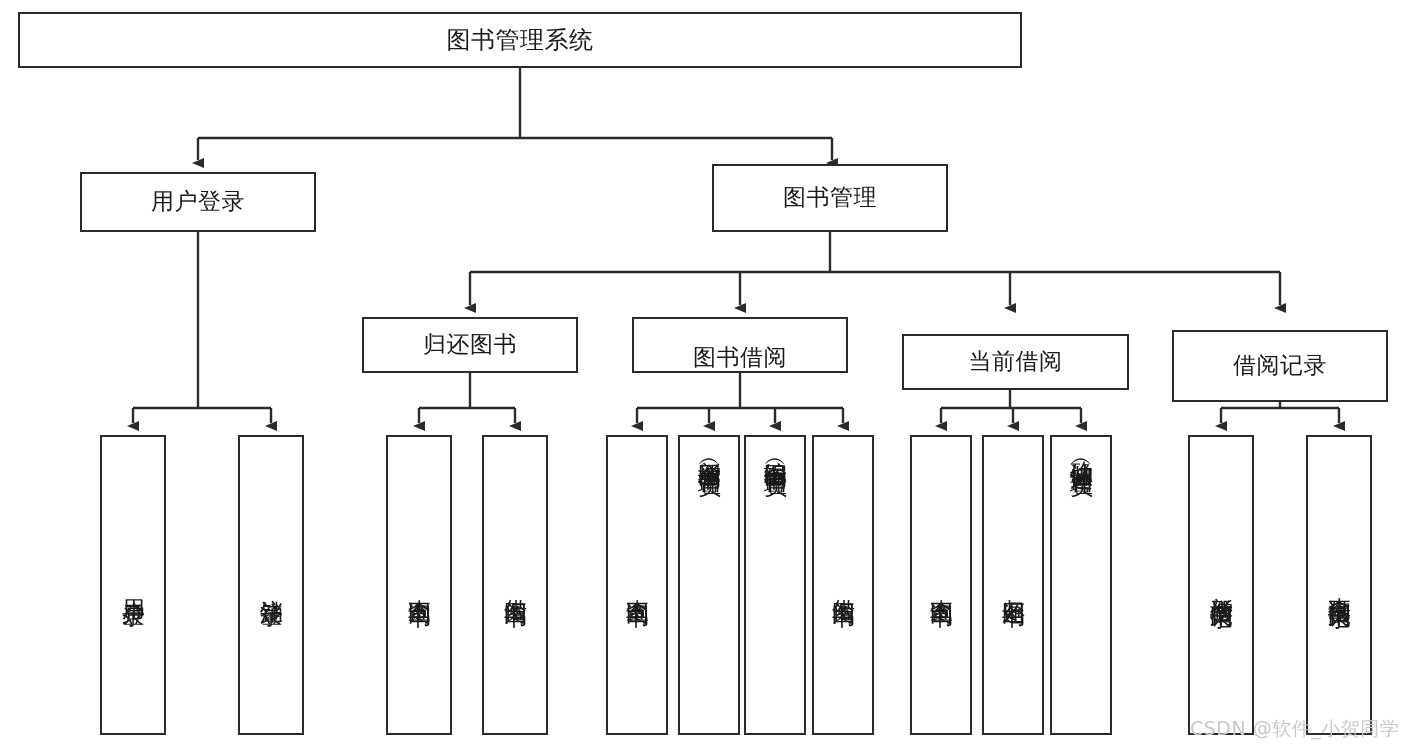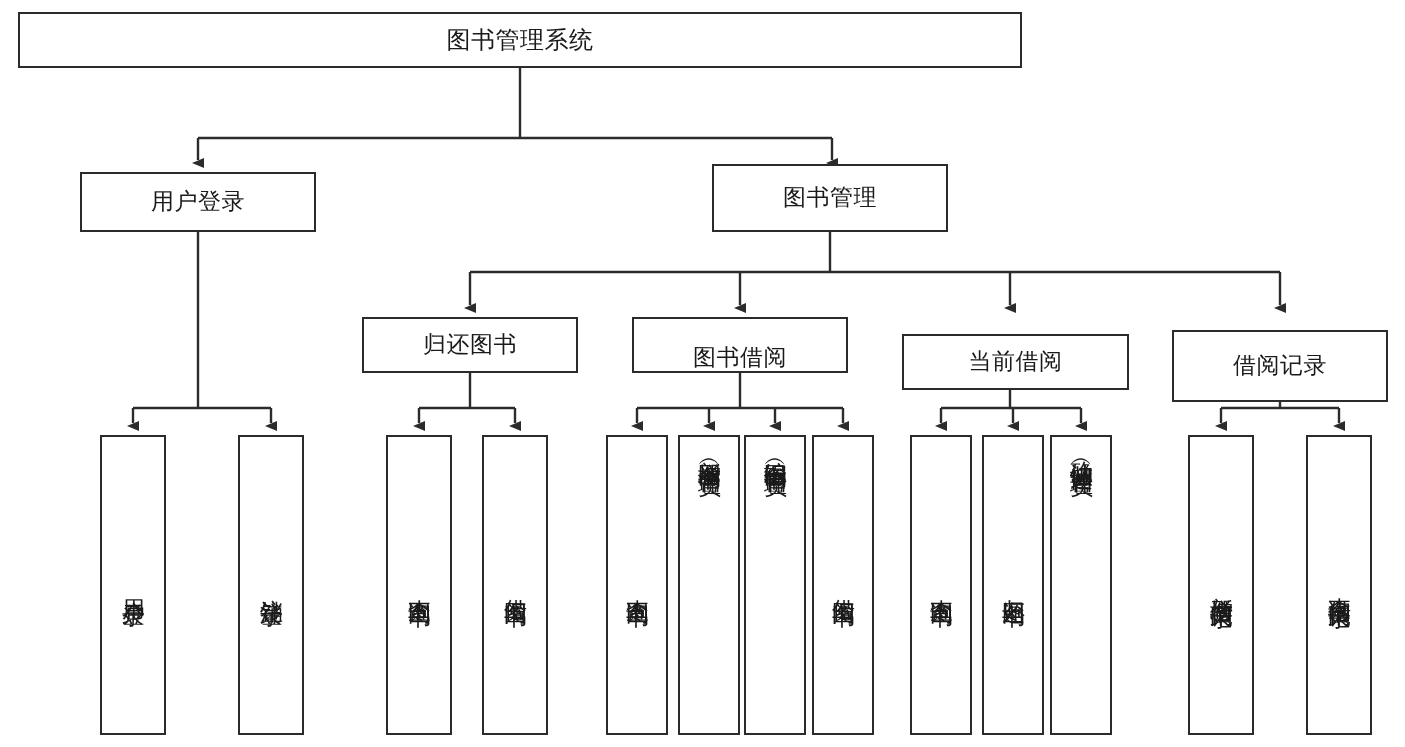--- a/index.html
+++ b/index.html
@@ -189,14 +189,15 @@
         <span class="node-label">确认归还（管理员）</span>
       </div>
       <div class="node vert" style="left: 1188px; top: 435px; width: 66px; height: 300px;">
         <span class="node-label">新增借阅记录</span>
       </div>
       <div class="node vert" style="left: 1306px; top: 435px; width: 66px; height: 300px;">
         <span class="node-label">查询借阅记录</span>
       </div>
     </div>
 
+  <div class="watermark" style="left: 1190px; top: 716px;">CSDN @软件_小贺同学</div>
 
 </div>
 
 </body></html>

